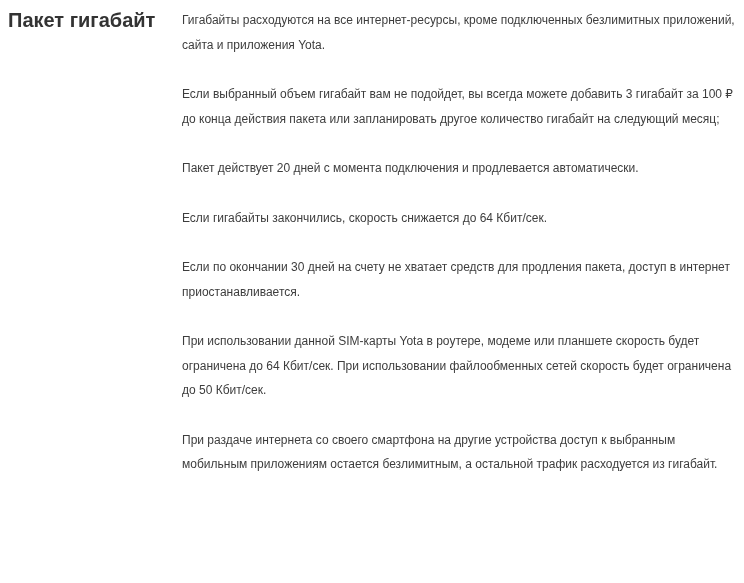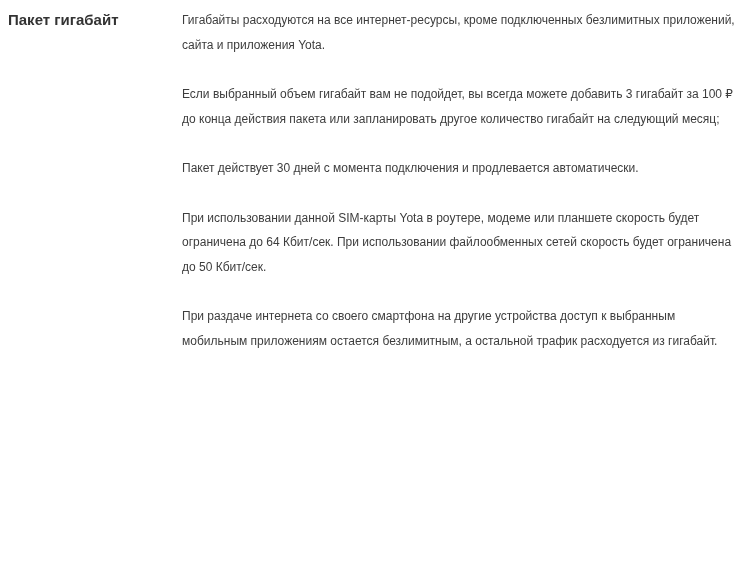--- a/index.html
+++ b/index.html
@@ -19,21 +19,21 @@
     align-items: flex-start;
     padding: 8px 8px 0 8px;
     box-sizing: border-box;
   }
   .label-col {
     width: 174px;
     flex: 0 0 174px;
   }
   .section-title {
     margin: 0;
-    font-size: 15px;
+    font-size: 20px;
     line-height: 24px;
     font-weight: bold;
     color: #333333;
   }
   .content-col {
     flex: 1 1 auto;
     max-width: 556px;
   }
   .content-col p {
     margin: 0 0 25px 0;
@@ -54,17 +54,19 @@
 </head>
 <body>
 
 <div class="section-row">
   <div class="label-col">
     <h3 class="section-title">Пакет гигабайт</h3>
   </div>
   <div class="content-col">
     <p>Гигабайты расходуются на все интернет-ресурсы, кроме подключенных безлимитных приложений, сайта и приложения Yota.</p>
     <p>Если выбранный объем гигабайт вам не подойдет, вы всегда можете добавить 3 гигабайт за 100 ₽ до конца действия пакета или запланировать другое количество гигабайт на следующий месяц;</p>
-    <p>Пакет действует 30 дней с момента подключения и продлевается автоматически.</p>
+    <p>Пакет действует 20 дней с момента подключения и продлевается автоматически.</p>
+    <p>Если гигабайты закончились, скорость снижается до 64 Кбит/сек.</p>
+    <p>Если по окончании 30 дней на счету не хватает средств для продления пакета, доступ в интернет приостанавливается.</p>
     <p>При использовании данной SIM-карты Yota в роутере, модеме или планшете скорость будет ограничена до 64 Кбит/сек. При использовании файлообменных сетей скорость будет ограничена до 50 Кбит/сек.</p>
     <p>При раздаче интернета со своего смартфона на другие устройства доступ к выбранным мобильным приложениям остается безлимитным, а остальной трафик расходуется из гигабайт.</p>
   </div>
 </div>
 
 </body></html>

